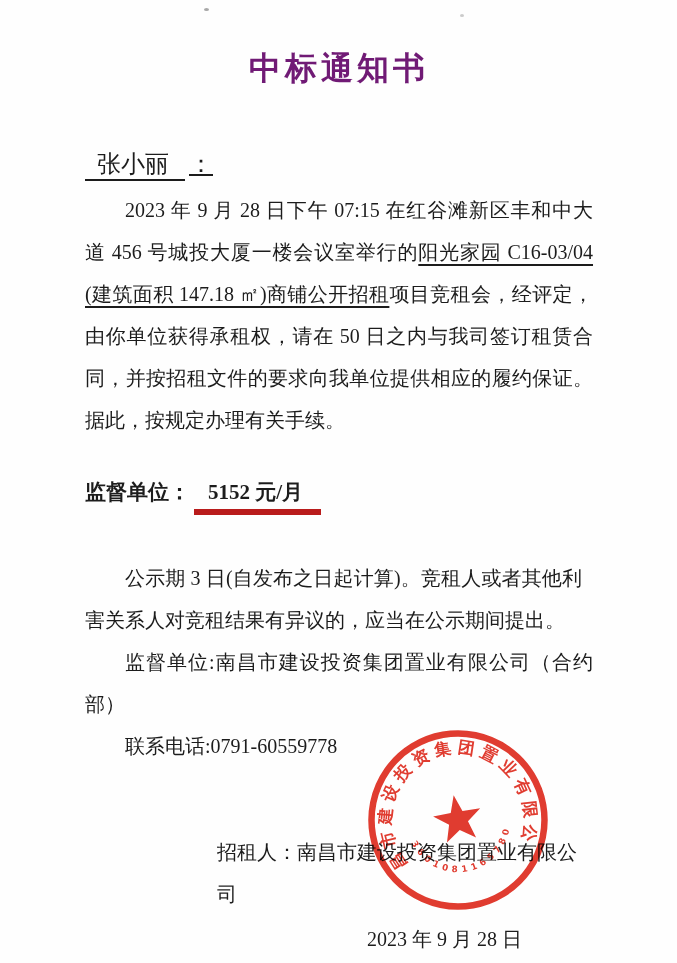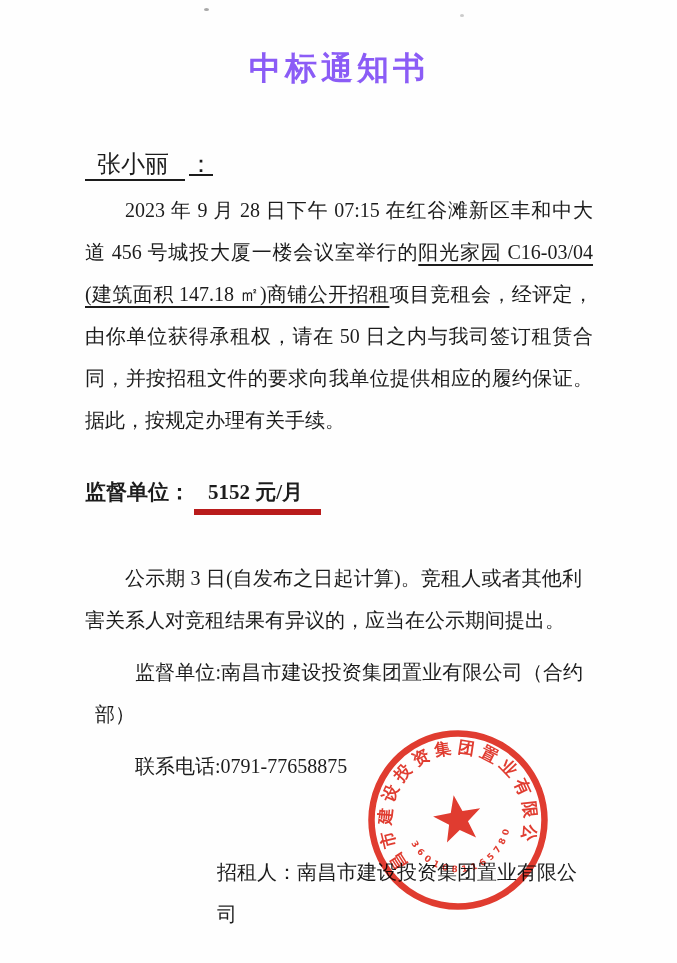--- a/index.html
+++ b/index.html
@@ -18,21 +18,21 @@
     color: #1c1c1c;
     overflow: hidden;
   }
   .title {
     margin: 48px 0 0 0;
     text-align: center;
     font-size: 32px;
     font-weight: 600;
     letter-spacing: 4px;
     line-height: 40px;
-    color: #8b5cf6;
+    color: #701a75;
   }
   .salutation {
     margin-top: 62px;
     font-size: 24px;
     line-height: 28px;
     text-decoration: underline;
   }
   .salutation-name {
     display: inline-block;
     border-bottom: 2px solid #1c1c1c;
@@ -63,21 +63,21 @@
   .result-value {
     display: inline-block;
     border-bottom: 6px solid #b91c1c;
     padding: 0 18px 2px 14px;
     margin-left: 4px;
   }
   .notice-para {
     margin: 42px 11px 0 0;
   }
   .follow-para {
-    margin: 10px;
+    margin: 0;
   }
   .signature-block {
     margin-top: 64px;
     position: relative;
     z-index: 2;
   }
   .lessor-line {
     margin: 0 0 0 132px;
     font-size: 20px;
     line-height: 42px;
@@ -133,24 +133,25 @@
   </div>
 
   <p class="body-para"><span>2023 年 9 月 28 日下午 07:15 在红谷滩新区丰和中大道 456 号城投大厦一楼会议室举行的</span><span class="u">阳光家园 C16-03/04(建筑面积 147.18 ㎡)商铺公开招租</span><span>项目竞租会，经评定，由你单位获得承租权，请在 50 日之内与我司签订租赁合同，并按招租文件的要求向我单位提供相应的履约保证。据此，按规定办理有关手续。</span></p>
 
   <p class="result-line"><span class="result-label">监督单位：</span><span class="result-value">5152 元/月</span></p>
 
   <p class="body-para notice-para">公示期 3 日(自发布之日起计算)。竞租人或者其他利害关系人对竞租结果有异议的，应当在公示期间提出。</p>
 
   <p class="body-para follow-para">监督单位:南昌市建设投资集团置业有限公司（合约部）</p>
 
-  <p class="body-para follow-para">联系电话:0791-77658875</p>
+  <p class="body-para follow-para">联系电话:0791-60559778</p>
 
   <div class="signature-block">
     <p class="lessor-line"><span>招租人：</span><span>南昌市建设投资集团置业有限公司</span></p>
+    <p class="date-line">2023 年 9 月 28 日</p>
   </div>
 
   <div class="stamp">
     <svg viewBox="0 0 200 200" aria-hidden="true">
       <defs>
         <path id="sealArcTop" d="M 34.7 130.4 A 72 72 0 1 1 165.3 130.4" fill="none"></path>
         <path id="sealArcBottom" d="M 47.4 119.2 A 56 56 0 0 0 152.6 119.2" fill="none"></path>
       </defs>
       <circle cx="100" cy="100" r="93" fill="none" stroke-width="7" stroke="#df2b1e"></circle>
       <text class="seal-arc-text" text-anchor="middle" fill="#df2b1e">

